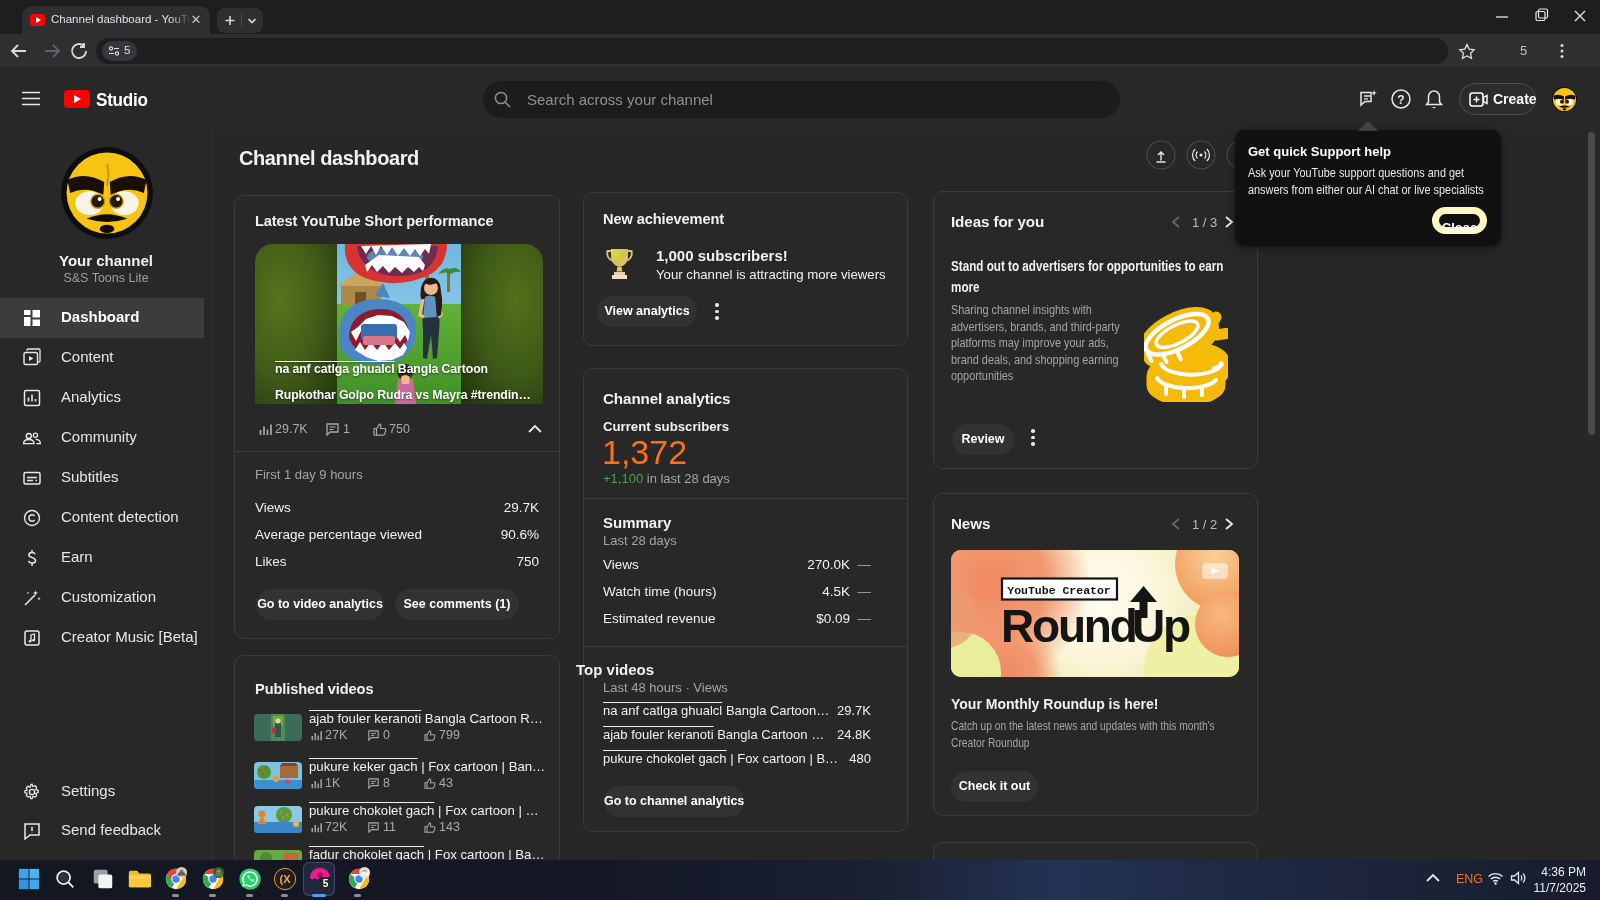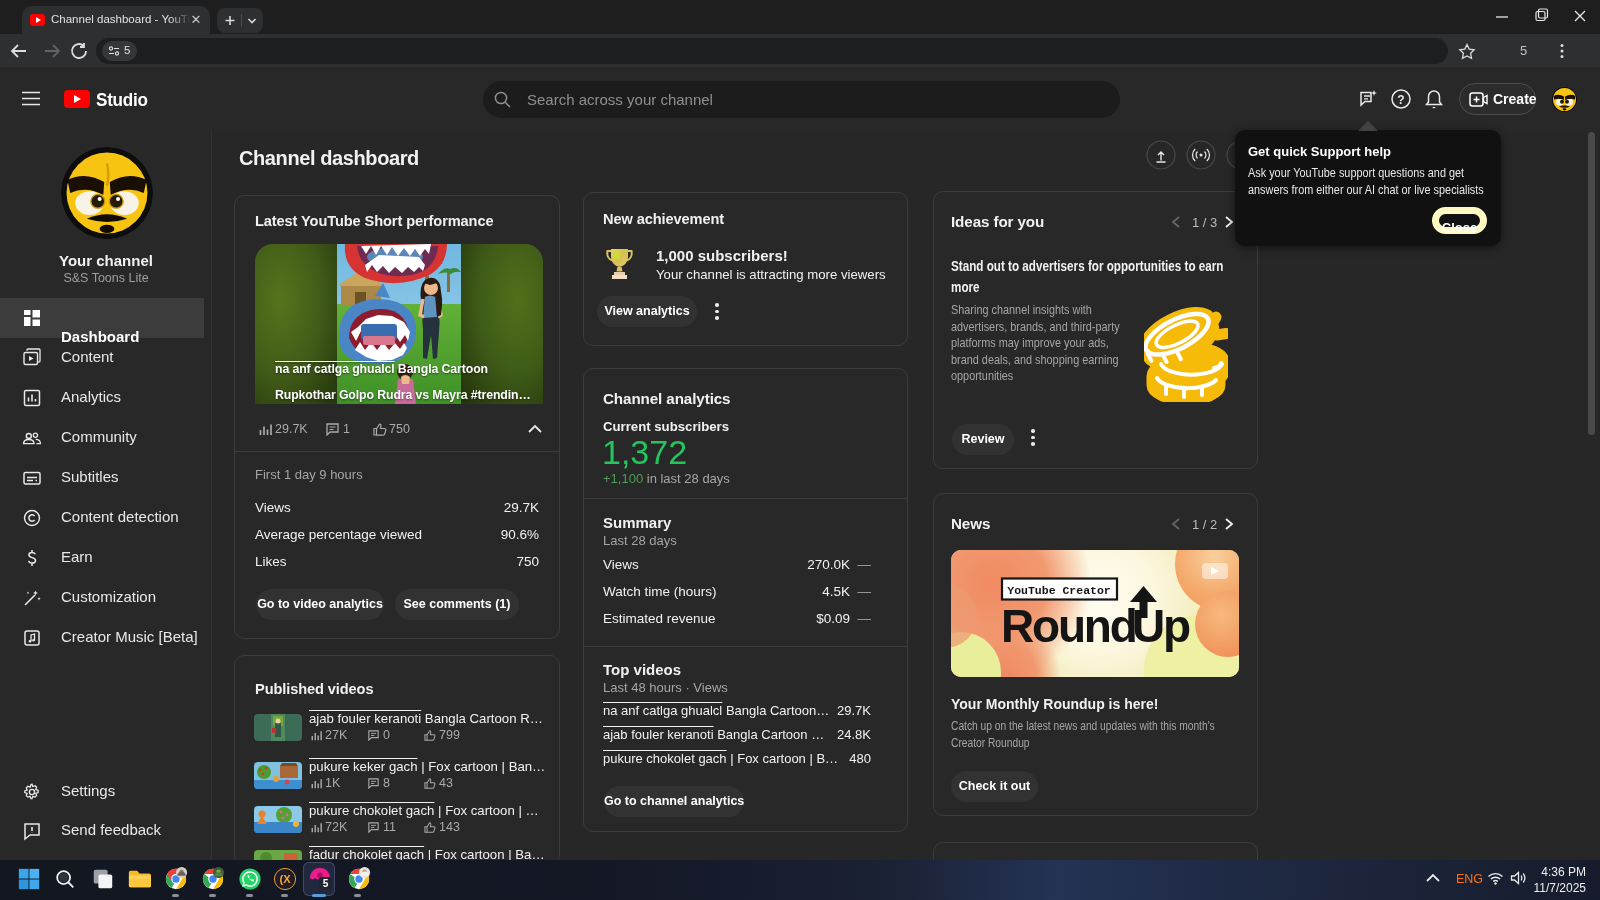--- a/index.html
+++ b/index.html
@@ -32,21 +32,21 @@
 
 
 #sidebar { left:0; top:130px; width:212px; height:730px; background:#282828; border-right:1px solid #323232; }
 #chavatar { left:61px; top:147px; width:92px; height:92px; border-radius:50%; }
 #chname { left:0; top:252px; width:212px; text-align:center; font-size:15px; font-weight:bold; color:#f1f1f1; }
 #chsub  { left:0; top:271px; width:212px; text-align:center; font-size:12.5px; color:#9f9f9f; }
 .mi { position:absolute; left:0; width:212px; height:40px; }
 .mi.on  { background:#3c3c3c; left:0; width:204px; }
 .mi .ic { position:absolute; left:22px; top:10px; width:20px; height:20px; }
 .mi .tx { position:absolute; left:61px; top:10px; font-size:15px; color:#e8e8e8; }
-.mi.on .tx { font-weight:bold; color:#fff;margin-top:20px; }
+.mi.on .tx { font-weight:bold; color:#fff; }
 .card { position:absolute; background:#282828; border:1px solid #3c3c3c; border-radius:10px; }
 .btn { position:absolute; height:31px; background:#323232; border-radius:16px; color:#fff; font-size:12.5px; font-weight:bold; line-height:31px; text-align:center; white-space:nowrap; }
 .btn.outline { background:transparent; border:7px solid #fef9c3; }
 .dots { position:absolute; width:4px; height:18px; }
 .dots i, .dots i:before, .dots i:after { position:absolute; width:3.5px; height:3.5px; border-radius:50%; background:#e8e8e8; content:""; display:block; }
 .dots i { top:0; } .dots i:before { top:6.5px; } .dots i:after { top:13px; }
 .gray { color:#a5a5a5; }
 .bn { text-decoration:overline; text-decoration-thickness:1.2px; }
 
 
@@ -514,30 +514,30 @@
   <div class="abs" style="left:656px;top:247px;font-size:15px;font-weight:bold;color:#f1f1f1;">1,000 subscribers!</div>
   <div class="abs" style="left:656px;top:267px;font-size:13.2px;color:#f1f1f1;">Your channel is attracting more viewers</div>
   <div class="btn" style="left:597px;top:296px;width:100px;">View analytics</div>
   <div class="dots" style="left:715px;top:303px;">
       <i></i>
     </div>
 
   <div class="card" id="card4"></div>
   <h2 class="ct" style="left:603px;top:390px;font-size:15.2px;">Channel analytics</h2>
   <div class="abs" style="left:603px;top:419px;font-size:13.2px;font-weight:bold;color:#f1f1f1;">Current subscribers</div>
-  <div class="abs" style="left:602px;top:433px;font-size:34px;color:#22c55e;">1,372</div>
+  <div class="abs" style="left:602px;top:433px;font-size:34px;color:#f97316;">1,372</div>
   <div class="abs" style="left:603px;top:471px;font-size:13px;"><span style="color:#4d9e57;">+1,100</span><span class="gray"> in last 28 days</span></div>
   <div class="hline" style="left:584px;top:498px;width:323px;"></div>
   <div class="abs" style="left:603px;top:514px;font-size:15px;font-weight:bold;color:#f1f1f1;">Summary</div>
   <div class="abs gray" style="left:603px;top:533px;font-size:13px;">Last 28 days</div>
   <div class="kv" style="left:603px;top:557px;width:268px;">Views<b>270.0K&nbsp;&nbsp;<span class="gray">—</span></b></div>
   <div class="kv" style="left:603px;top:584px;width:268px;">Watch time (hours)<b>4.5K&nbsp;&nbsp;<span class="gray">—</span></b></div>
   <div class="kv" style="left:603px;top:611px;width:268px;">Estimated revenue<b>$0.09&nbsp;&nbsp;<span class="gray">—</span></b></div>
   <div class="hline" style="left:584px;top:646px;width:323px;"></div>
-  <div class="abs" style="left:603px;top:661px;font-size:15px;font-weight:bold;color:#f1f1f1;">Top videos</div>
+  <div class="abs" style="left:576px;top:661px;font-size:15px;font-weight:bold;color:#f1f1f1;">Top videos</div>
   <div class="abs gray" style="left:603px;top:680px;font-size:13px;">Last 48 hours · Views</div>
   <div class="tvrow" style="top:701px;">
       <span class="tt"><span class="bn">na anf catlga ghualcl</span> Bangla Cartoon Rupkothar …</span>
       <span class="vv">29.7K</span>
     </div>
   <div class="tvrow" style="top:725px;">
       <span class="tt"><span class="bn">ajab fouler keranoti</span> Bangla Cartoon Rupkothar …</span>
       <span class="vv">24.8K</span>
     </div>
   <div class="tvrow" style="top:749px;">

